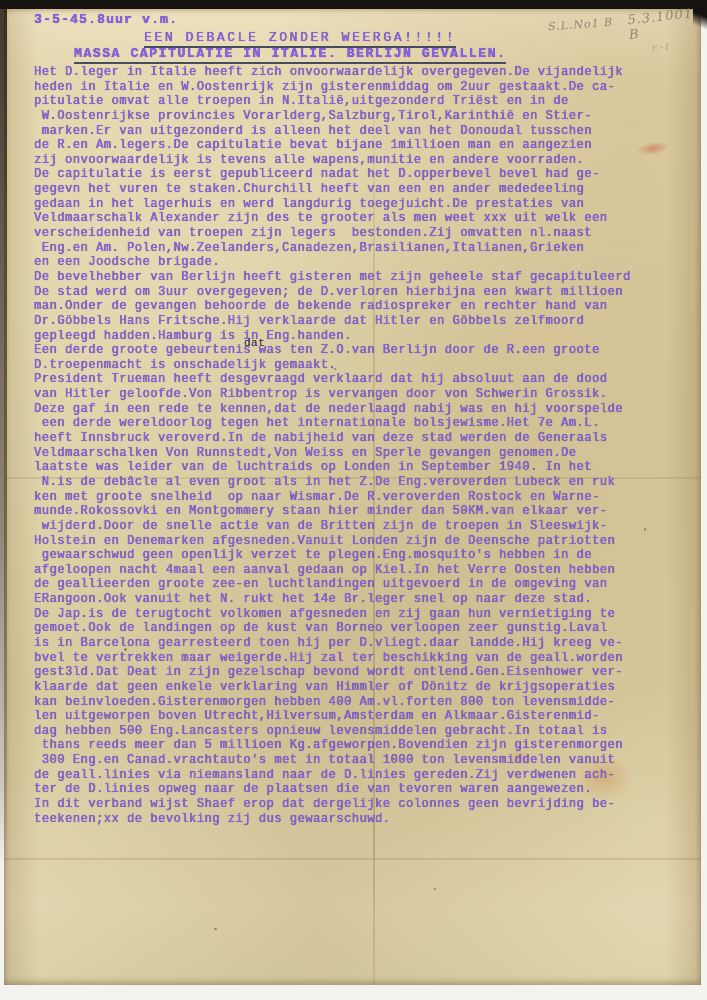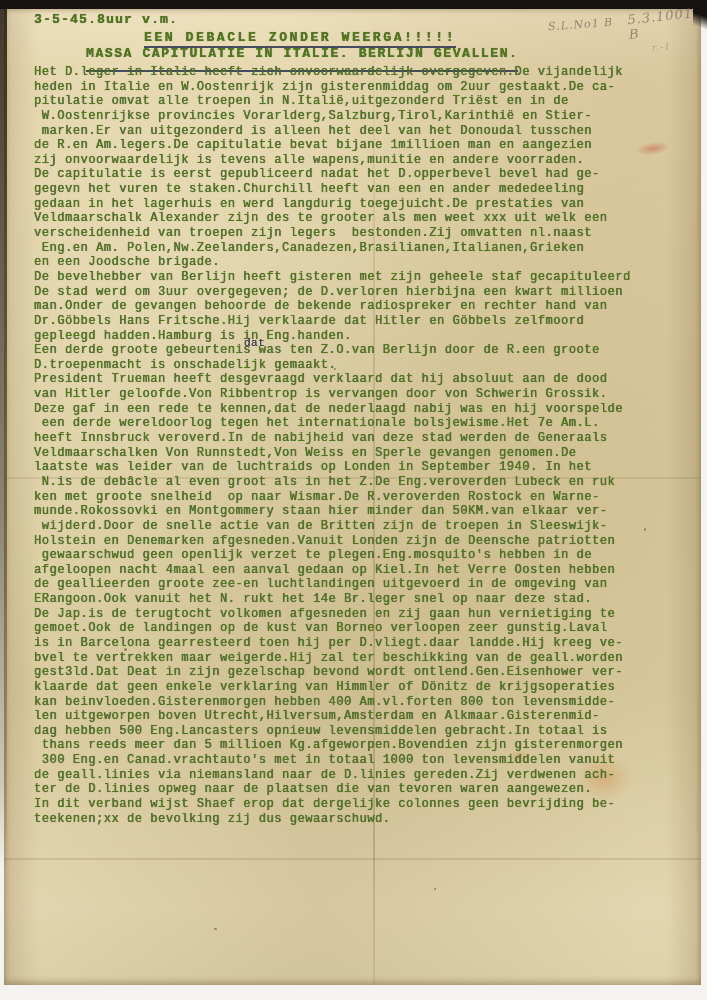--- a/index.html
+++ b/index.html
@@ -33,28 +33,28 @@
   
   .stain-red{position:absolute;left:636px;top:142px;width:34px;height:13px;border-radius:50%;
     background:radial-gradient(ellipse,rgba(185,62,40,.40),transparent 70%);transform:rotate(-8deg);}
   .stain-orange{position:absolute;left:575px;top:755px;width:58px;height:46px;border-radius:50%;
     background:radial-gradient(ellipse,rgba(200,115,45,.30),transparent 70%);}
   .stain-orange2{position:absolute;left:508px;top:750px;width:22px;height:14px;border-radius:50%;
     background:radial-gradient(ellipse,rgba(190,100,40,.28),transparent 70%);}
   
   .typed{
     position:absolute;left:34px;top:12px;width:660px;
-    color:#4d7c0f;
+    color:#8b5cf6;
     text-shadow:0 0 .7px rgba(54,60,84,.85), .4px .3px 0 rgba(54,60,84,.35);
   }
   .dateline{font-size:13px;letter-spacing:1.2px;font-weight:bold;margin:0 0 3px 0;}
-  .title1{font-size:13px;font-weight:bold;letter-spacing:2.6px;padding-left:110px;margin:0;}
+  .title1{font-size:13px;font-weight:normal;letter-spacing:2.6px;padding-left:110px;margin:0;}
   .title1 span{border-bottom:2px solid rgba(54,60,84,.9);padding-bottom:1px;}
   .title2{font-size:13px;font-weight:bold;letter-spacing:1.6px;padding-left:40px;margin:1px 0 4px 0;}
-  .title2 span{border-bottom:2px solid rgba(54,60,84,.9);padding-bottom:9px;margin-left:12px;}
+  .title2 span{border-bottom:2px solid rgba(54,60,84,.9);padding-bottom:1px;}
   .bodytext{font-size:12px;line-height:14.65px;letter-spacing:0.55px;white-space:pre;margin:0;}
   .tline{height:14.65px;overflow:hidden;}
   .insert-word{position:absolute;left:244px;top:337px;font-size:11px;color:#363c54;
     letter-spacing:.5px;text-shadow:0 0 .6px rgba(54,60,84,.8);}
   
   .pencil{position:absolute;color:rgba(125,110,95,.75);font-family:"DejaVu Serif",serif;
     font-style:italic;font-size:12px;letter-spacing:1px;}
   .pencil1{left:548px;top:18px;transform:rotate(-4deg);font-size:11px;}
   .pencil2{left:628px;top:8px;transform:rotate(-6deg);font-size:13px;}
   .pencil3{left:652px;top:42px;transform:rotate(-5deg);font-size:9px;opacity:.6;}

